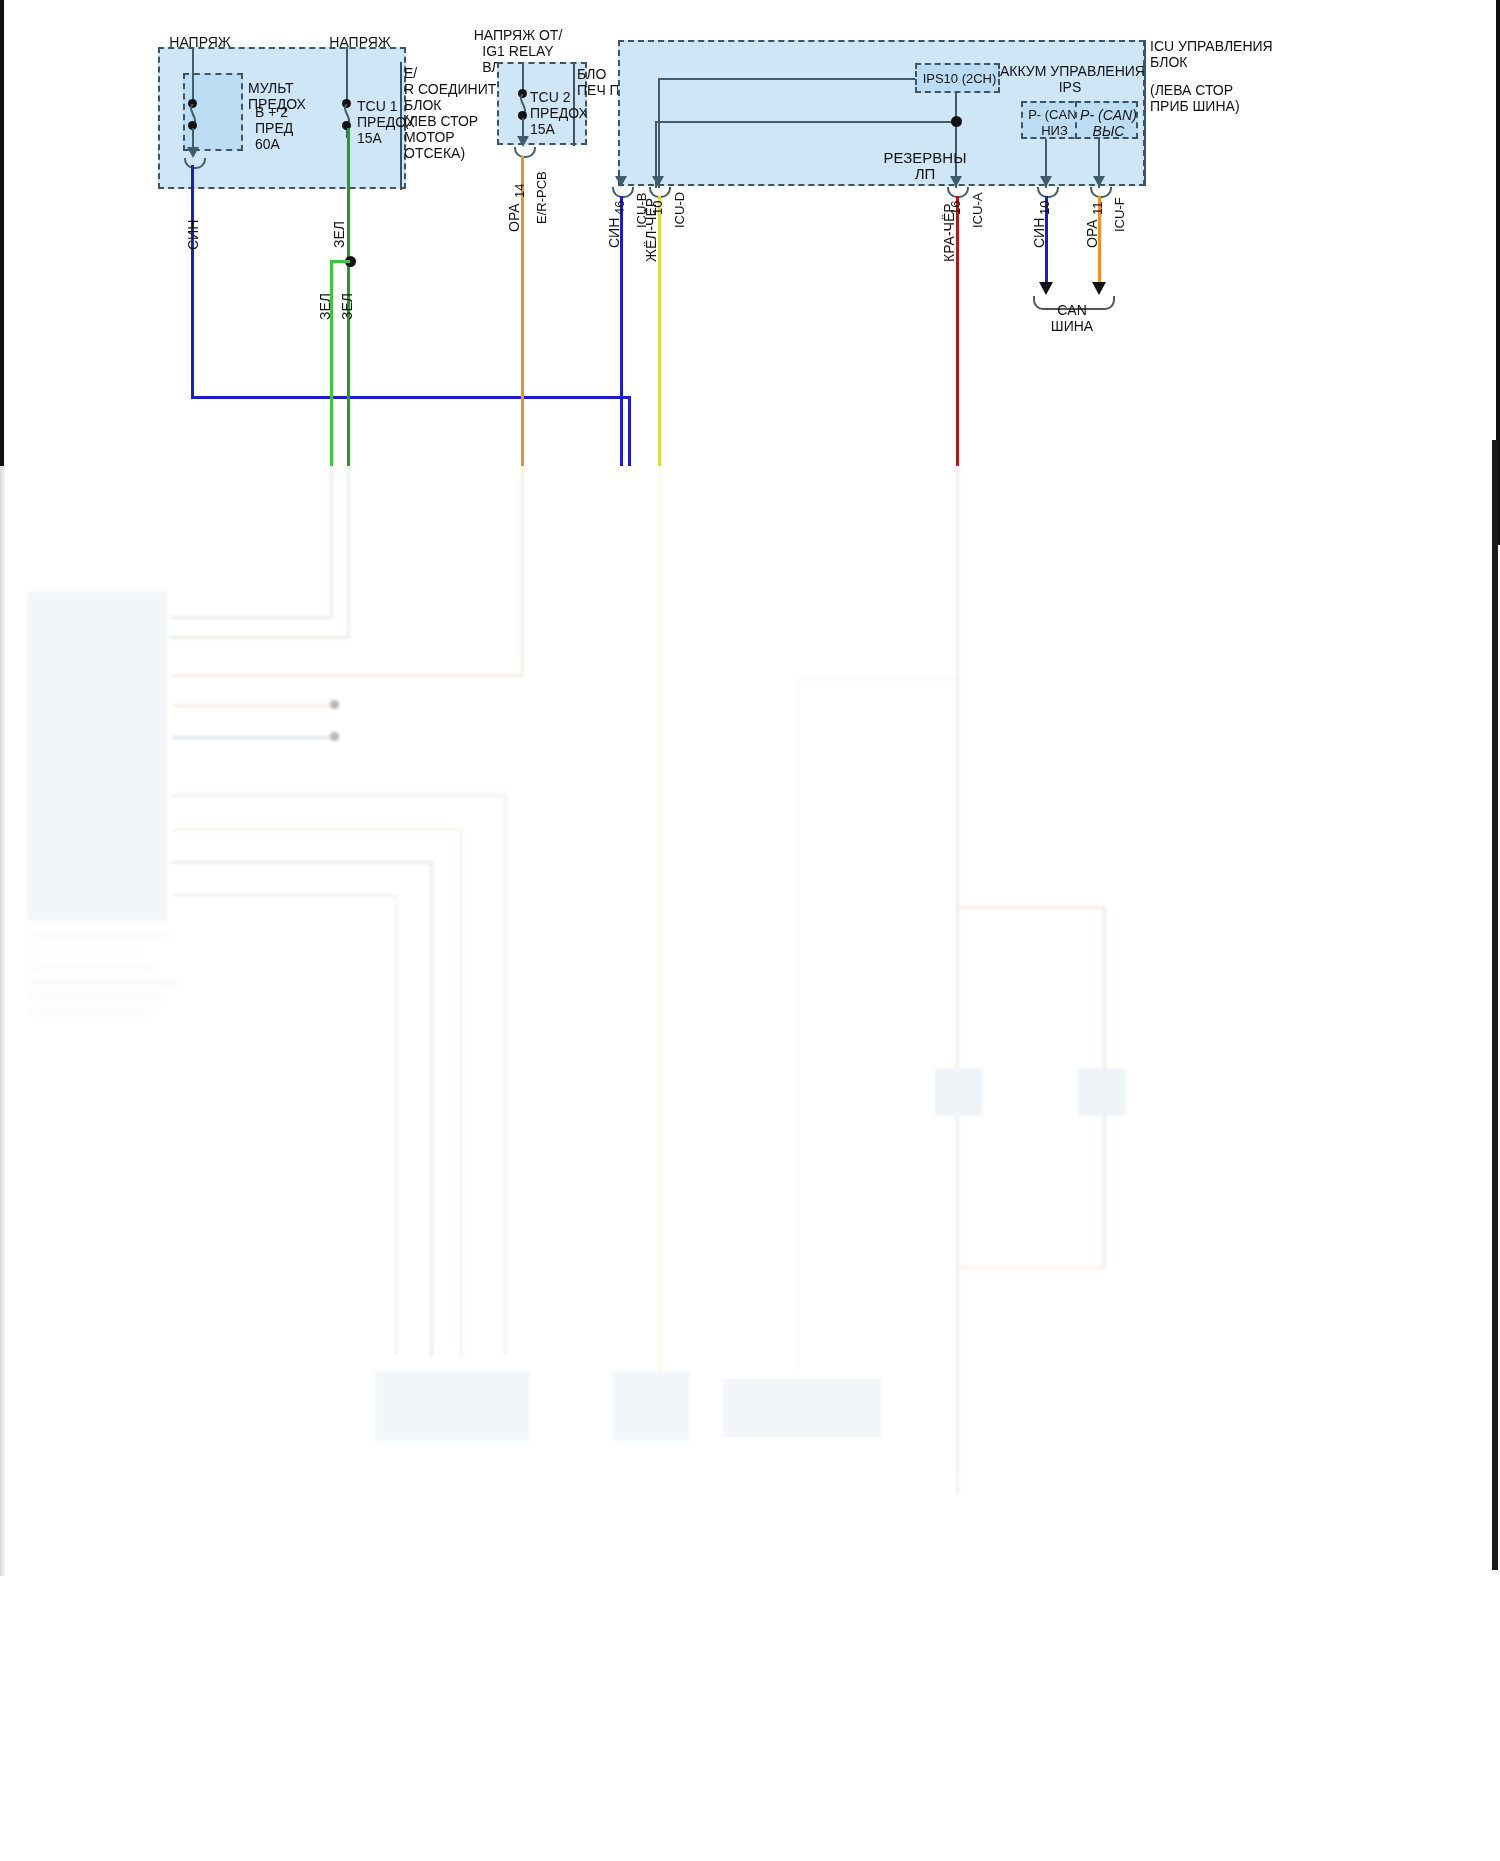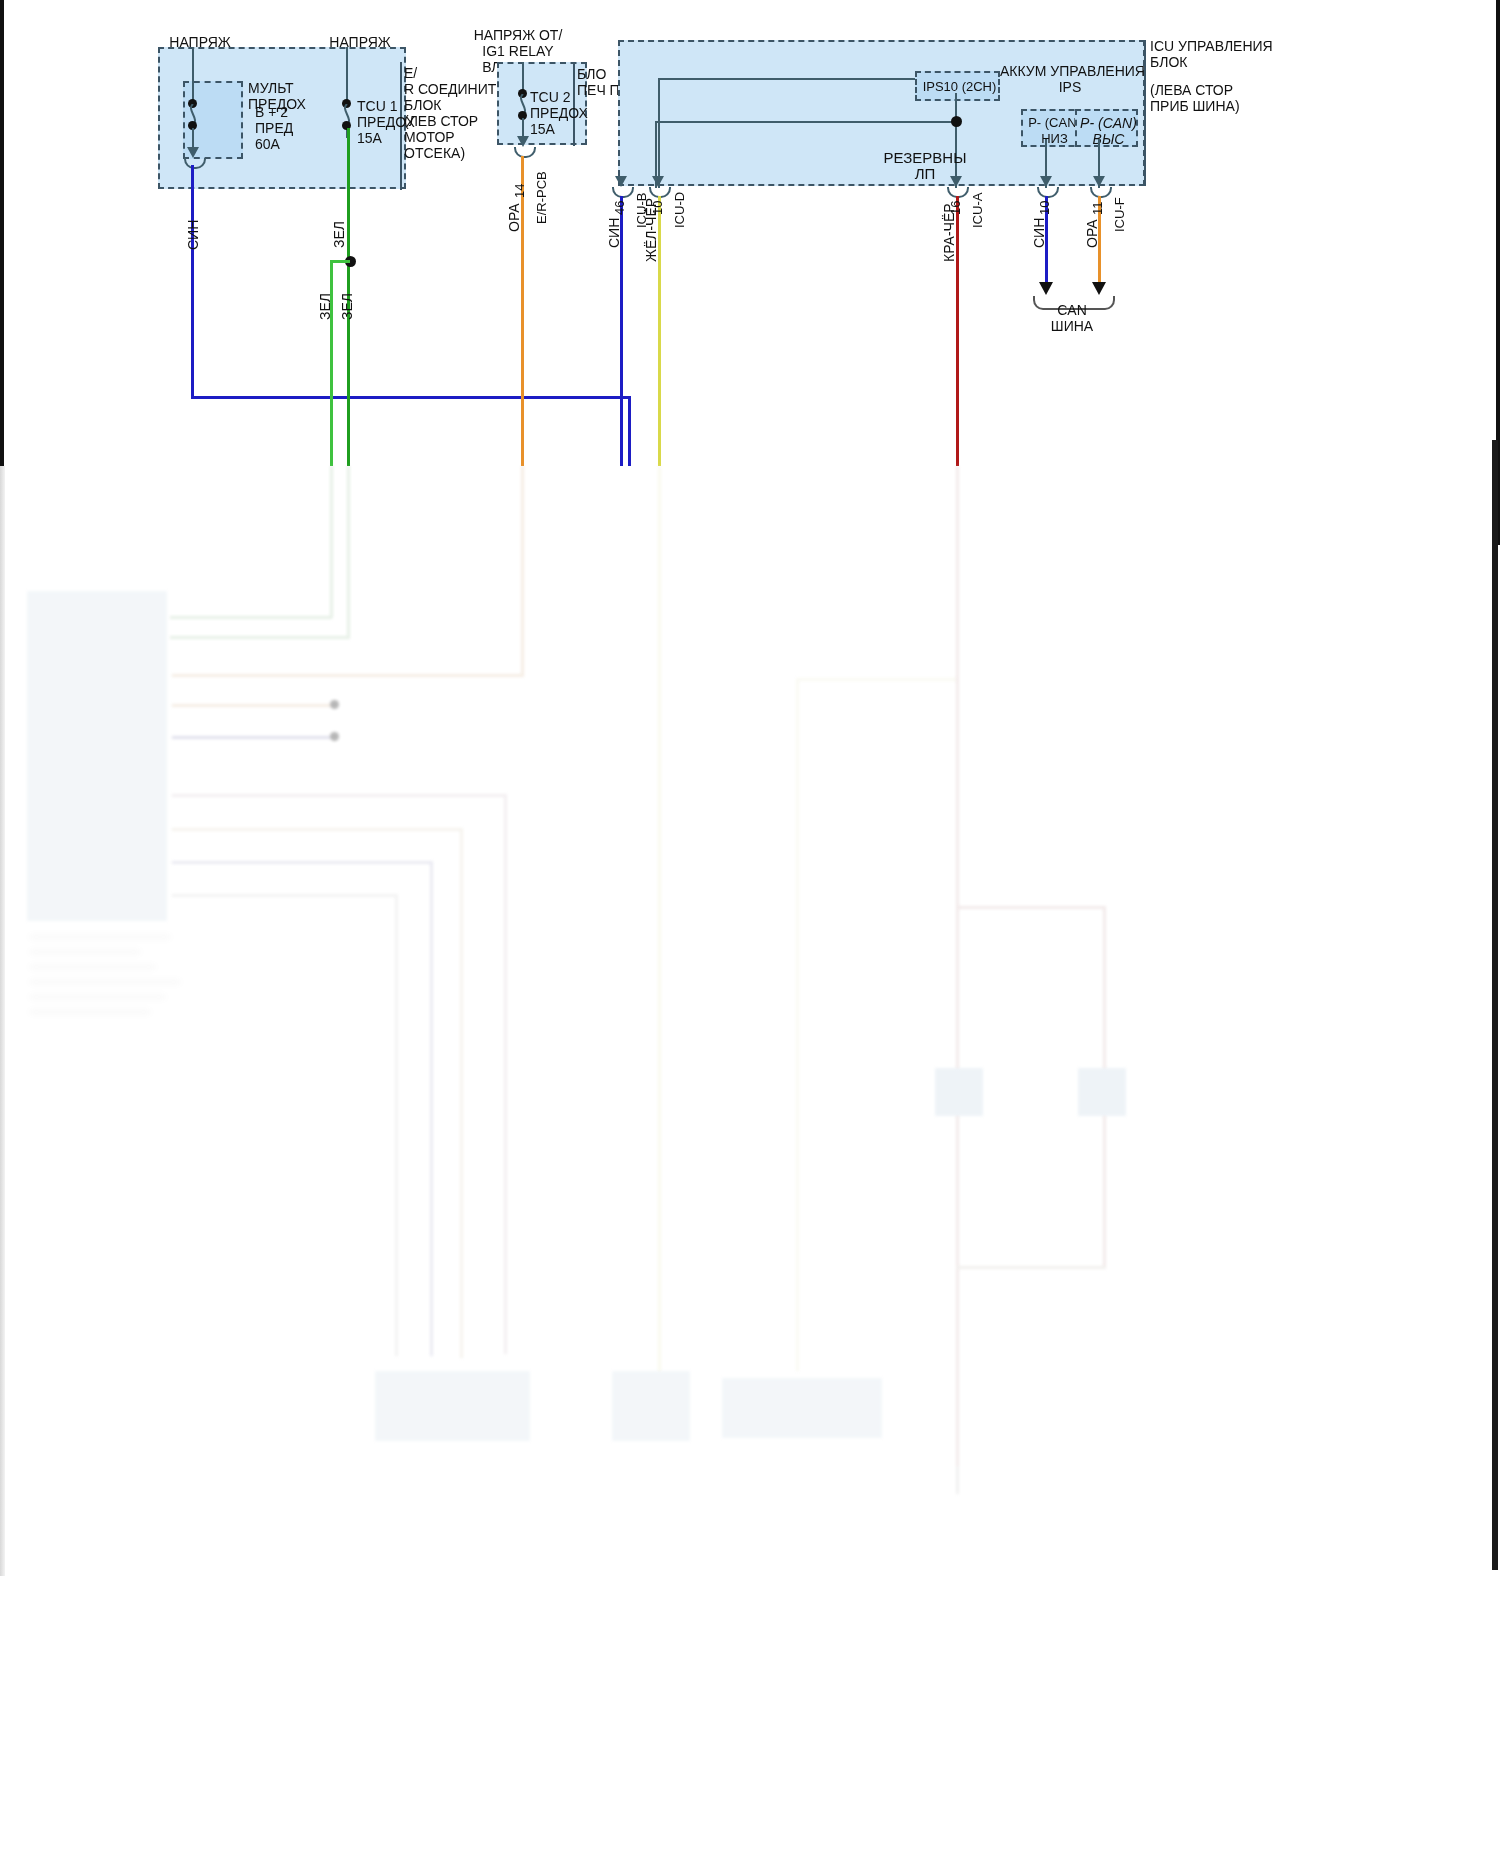--- a/index.html
+++ b/index.html
@@ -21,21 +21,21 @@
   .layer-sharp{position:absolute;left:0;top:0;width:1500px;height:466px;}
   
   .layer-faded{position:absolute;left:0;top:466px;width:1500px;height:1395px;
      opacity:.30; filter:blur(1.6px) saturate(.55); }
   .layer-faded2{position:absolute;left:0;top:466px;width:1500px;height:1395px;
      opacity:.13; filter:blur(3.4px); }
 
   
   .box{position:absolute;box-sizing:border-box;}
   .dash-box{border:2px dashed #3c5566;background:#cfe6f7;}
-  .dash-box-lite{border:2px dashed #3c5566;background:#bcdcf4;margin-top:8px;}
+  .dash-box-lite{border:2px dashed #3c5566;background:#bcdcf4;}
   .vw{position:absolute;width:3px;}
   .hw{position:absolute;height:3px;}
   .thin-v{position:absolute;width:2px;background:#3f5d6b;}
   .thin-h{position:absolute;height:2px;background:#3f5d6b;}
   .lbl{position:absolute;font-size:14px;line-height:16px;color:#111;white-space:pre;}
   .lbl-c{position:absolute;font-size:14px;line-height:16px;color:#111;text-align:center;white-space:pre;}
   .vlbl{position:absolute;font-size:14px;line-height:15px;color:#111;white-space:nowrap;
         transform-origin:0 0; transform:rotate(-90deg);}
   .dot{position:absolute;width:9px;height:9px;border-radius:50%;background:#111;}
   .junc{position:absolute;width:11px;height:11px;border-radius:50%;background:#111;}

